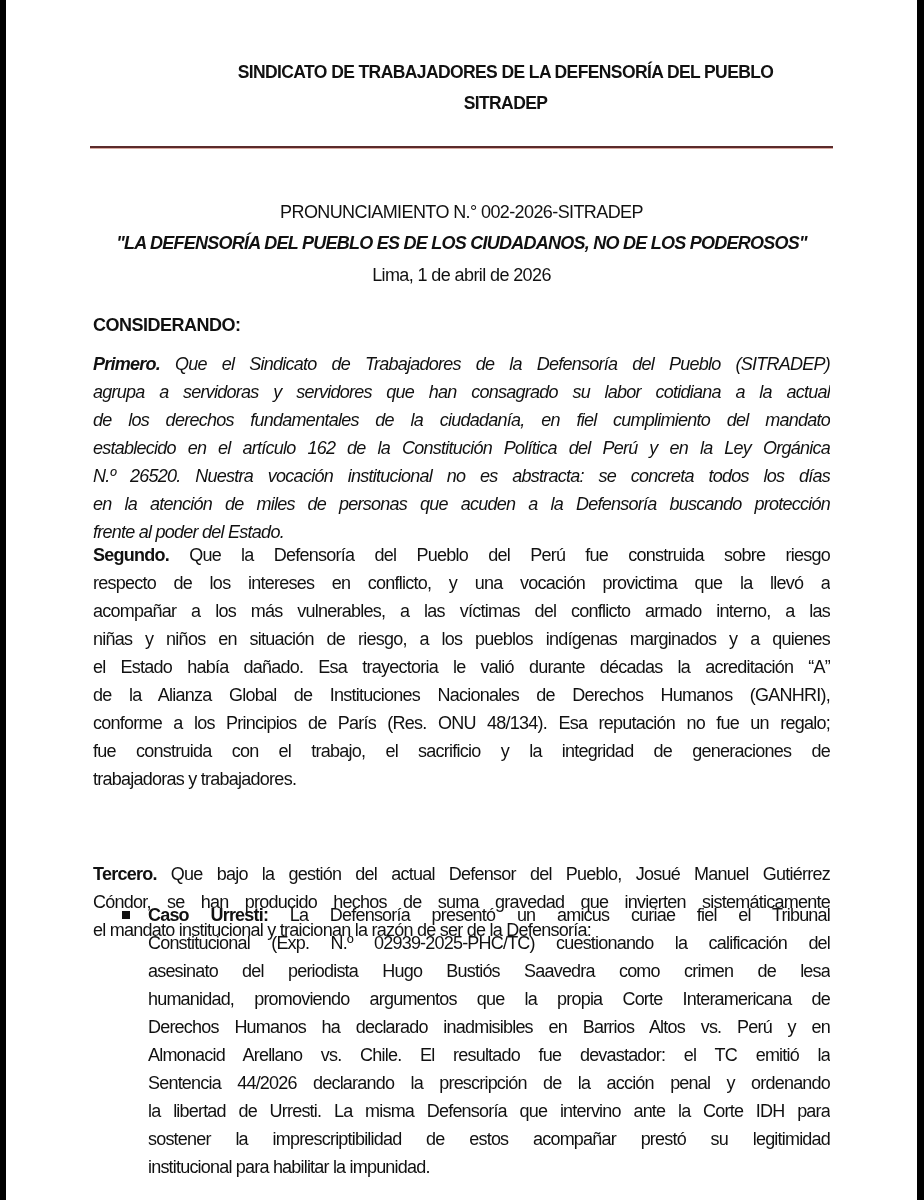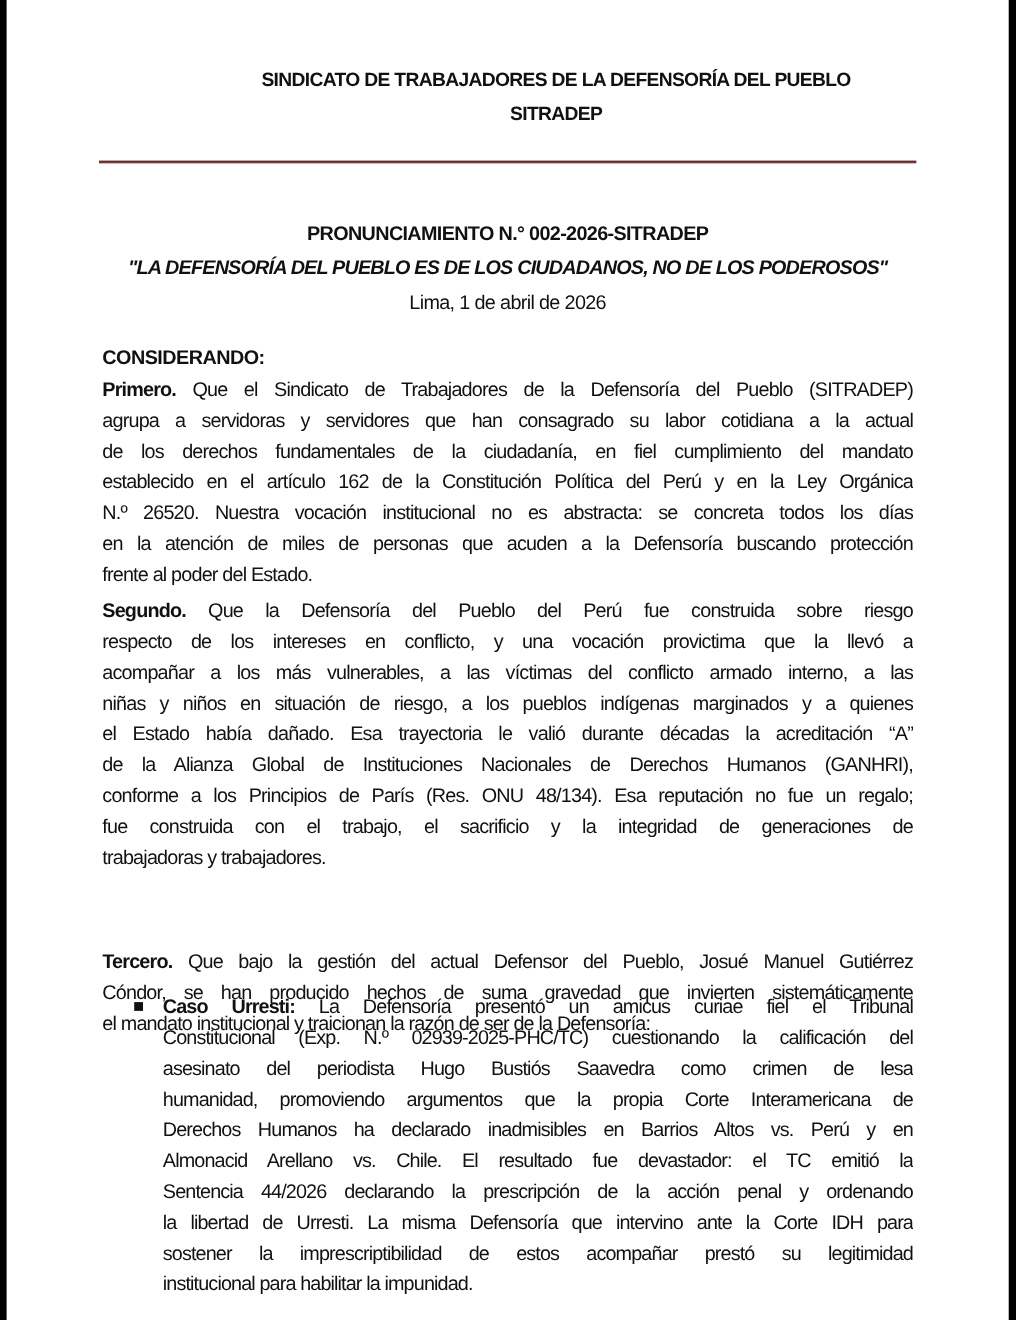--- a/index.html
+++ b/index.html
@@ -6,21 +6,21 @@
   body {
     width: 924px; height: 1200px; background: #000; position: relative; overflow: hidden;
     font-family: "Liberation Sans", sans-serif; color: #111;
   }
   .page {
     position: absolute; left: 6px; top: 0; width: 911px; height: 1200px; background: #fff;
   }
   .center { position: absolute; left: 0; width: 911px; text-align: center; white-space: nowrap; }
   .hdr { font-weight: bold; font-size: 17.5px; letter-spacing: -0.6px; padding-left: 44px; }
   .rule { position: absolute; left: 84px; top: 146px; width: 743px; height: 2px; background: #5b2b2b; box-shadow: 0 1px 0 #d9a9a0; }
-  .title { font-weight: bold; font-size: 18px; letter-spacing: -0.6px; }
+  .title { font-weight: normal; font-size: 18px; letter-spacing: -0.6px; }
   .quote { font-weight: bold; font-style: italic; font-size: 18px; letter-spacing: -0.75px; }
   .date { font-size: 18px; letter-spacing: -0.6px; }
   .section { position: absolute; left: 87px; font-weight: bold; font-size: 18px; letter-spacing: -0.5px; white-space: nowrap; }
   .para { position: absolute; left: 87px; width: 737px; font-size: 18px; letter-spacing: -0.75px; }
   .para .ln { height: 28px; line-height: 28px; white-space: nowrap; text-align: justify; text-align-last: justify; overflow: hidden; }
   .para .ln.last { text-align-last: left; }
   .para b { font-weight: bold; }
   .bullet-item { position: absolute; left: 142px; width: 682px; font-size: 18px; letter-spacing: -0.8px; }
   .bullet-item .ln { height: 28px; line-height: 28px; white-space: nowrap; text-align: justify; text-align-last: justify; overflow: hidden; }
   .bullet-item .ln.last { text-align-last: left; }
@@ -35,21 +35,21 @@
   <div class="center hdr" style="top:93px;">SITRADEP</div>
 
   <div class="rule"></div>
 
   <div class="center title" style="top:202px;">PRONUNCIAMIENTO N.° 002-2026-SITRADEP</div>
   <div class="center quote" style="top:233px;">"LA DEFENSORÍA DEL PUEBLO ES DE LOS CIUDADANOS, NO DE LOS PODEROSOS"</div>
   <div class="center date" style="top:265px;">Lima, 1 de abril de 2026</div>
 
   <div class="section" style="top:315px;">CONSIDERANDO:</div>
 
-  <div class="para" style="top:340px;">
+  <div class="para" style="top:350px;font-style:italic;">
     <div class="ln"><b>Primero.</b><span style="white-space: pre;"> Que el Sindicato de Trabajadores de la Defensoría del Pueblo (SITRADEP)</span></div>
     <div class="ln">agrupa a servidoras y servidores que han consagrado su labor cotidiana a la actual</div>
     <div class="ln">de los derechos fundamentales de la ciudadanía, en fiel cumplimiento del mandato</div>
     <div class="ln">establecido en el artículo 162 de la Constitución Política del Perú y en la Ley Orgánica</div>
     <div class="ln">N.º 26520. Nuestra vocación institucional no es abstracta: se concreta todos los días</div>
     <div class="ln">en la atención de miles de personas que acuden a la Defensoría buscando protección</div>
     <div class="ln last">frente al poder del Estado.</div>
   </div>
 
   <div class="para" style="top:541px;">

